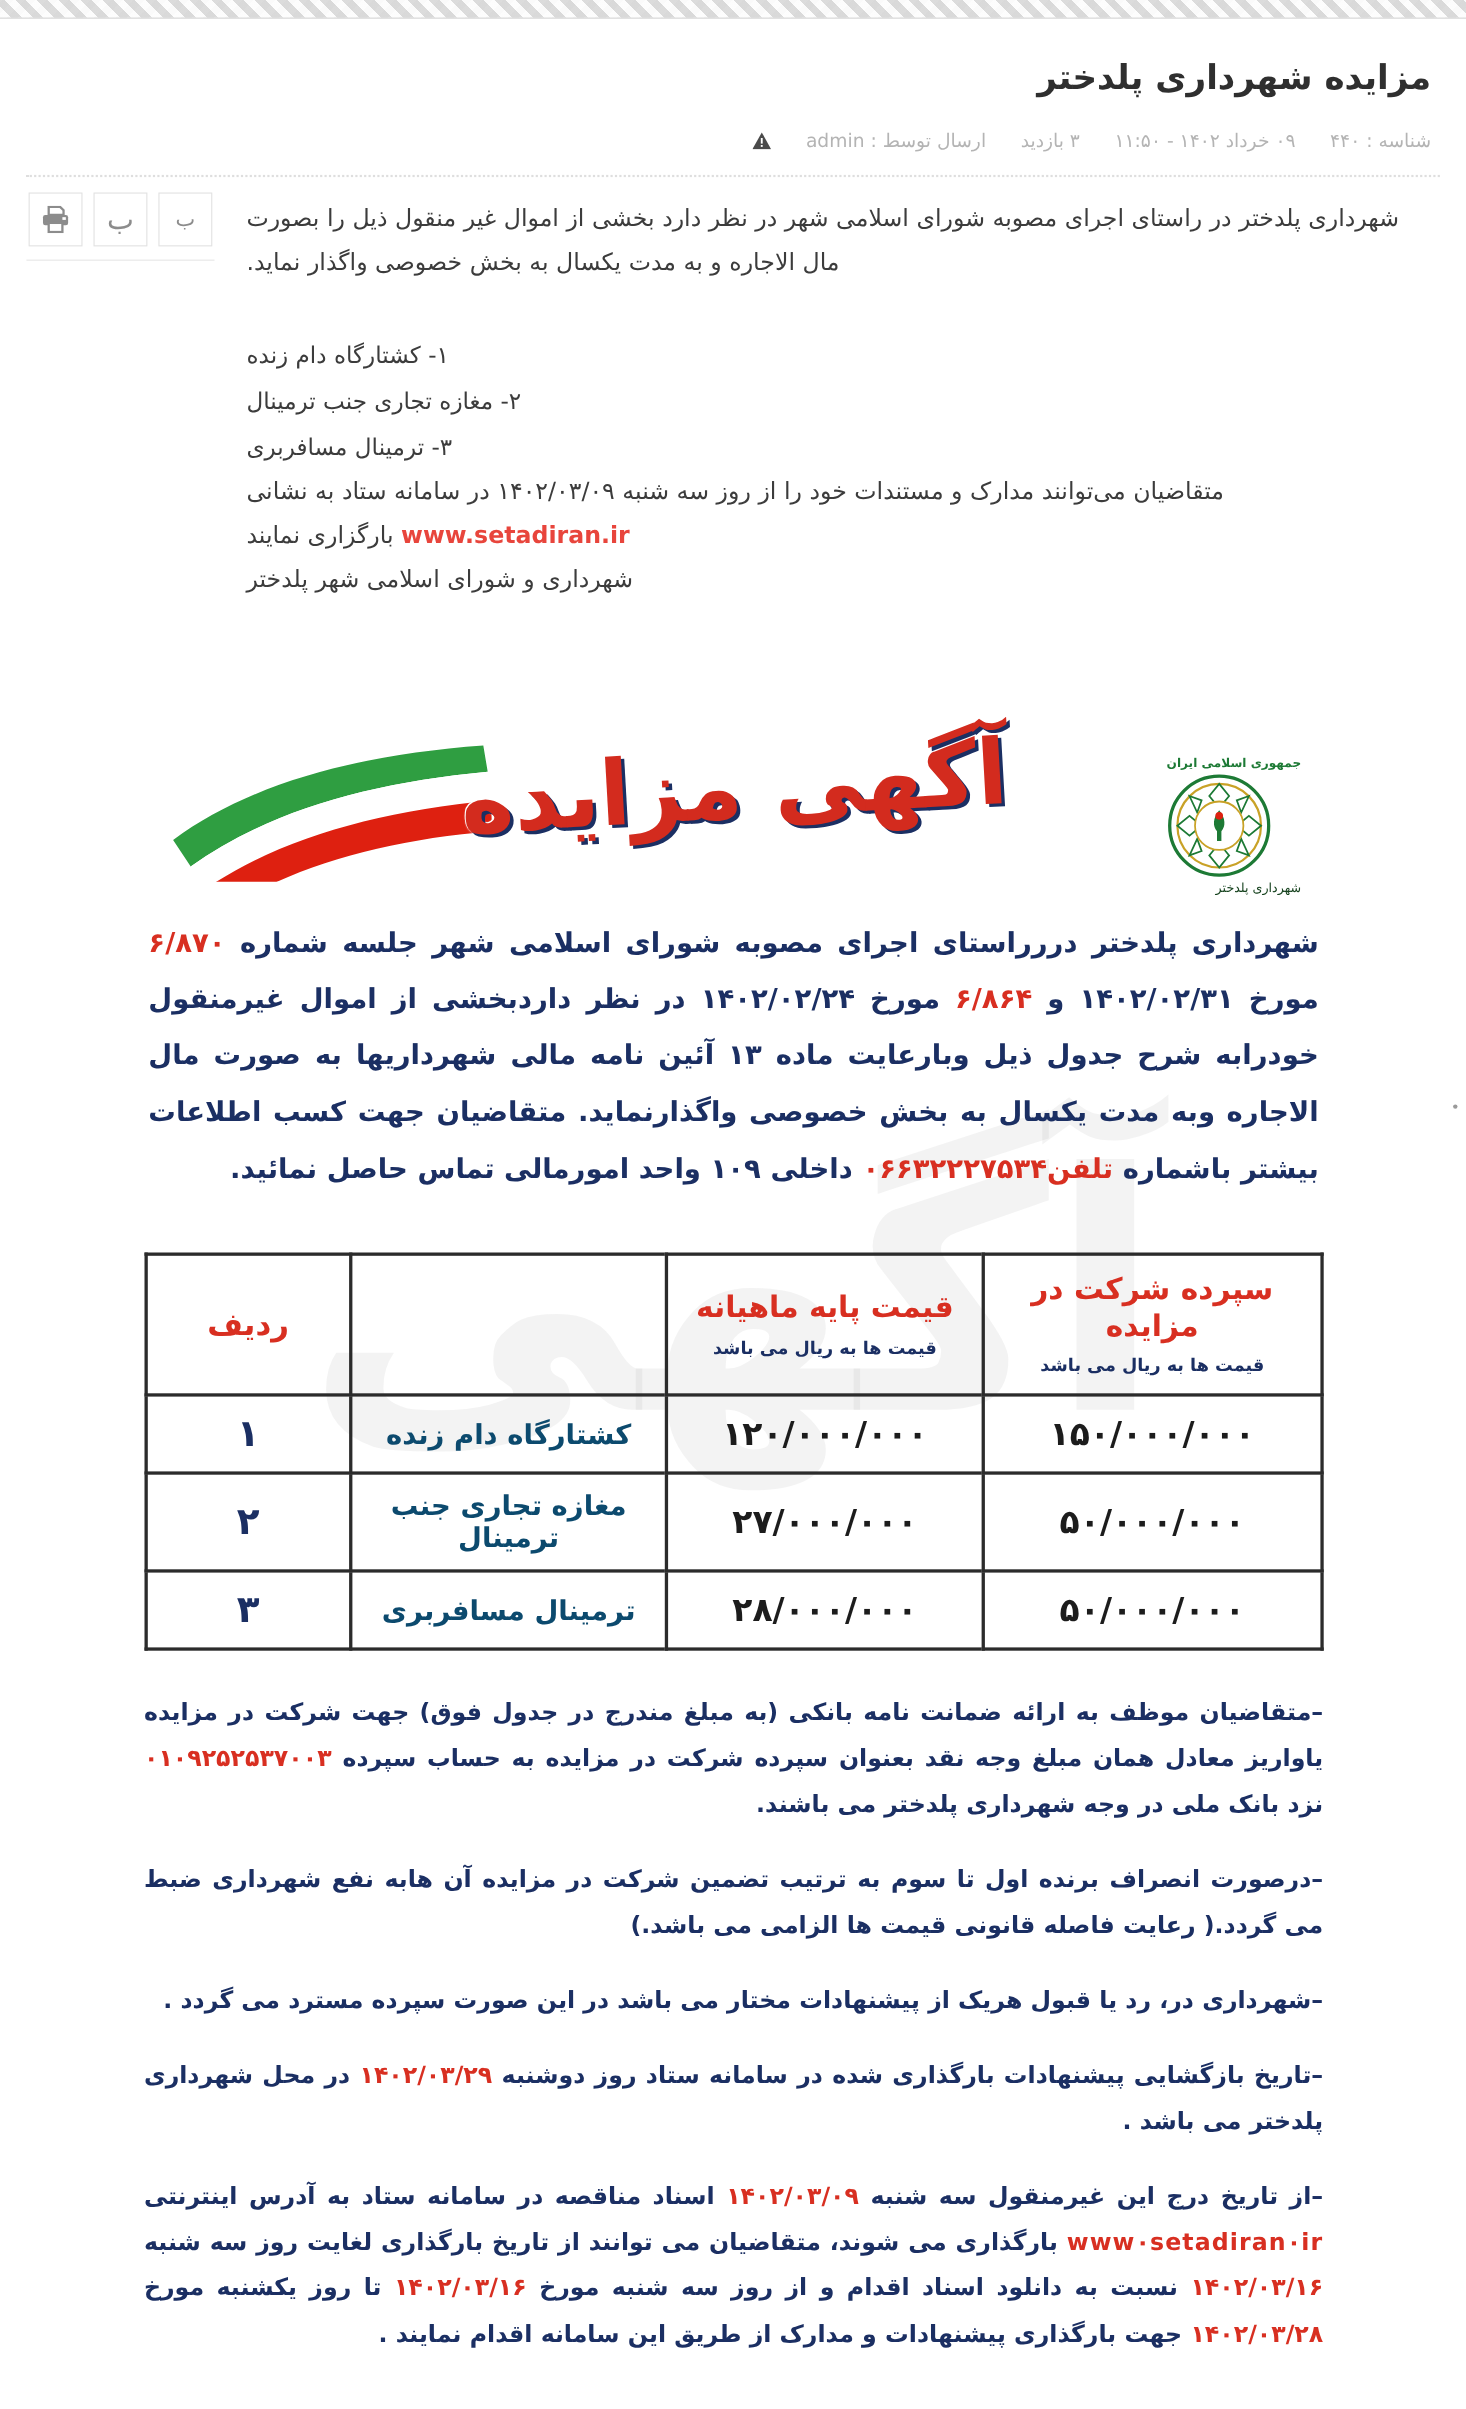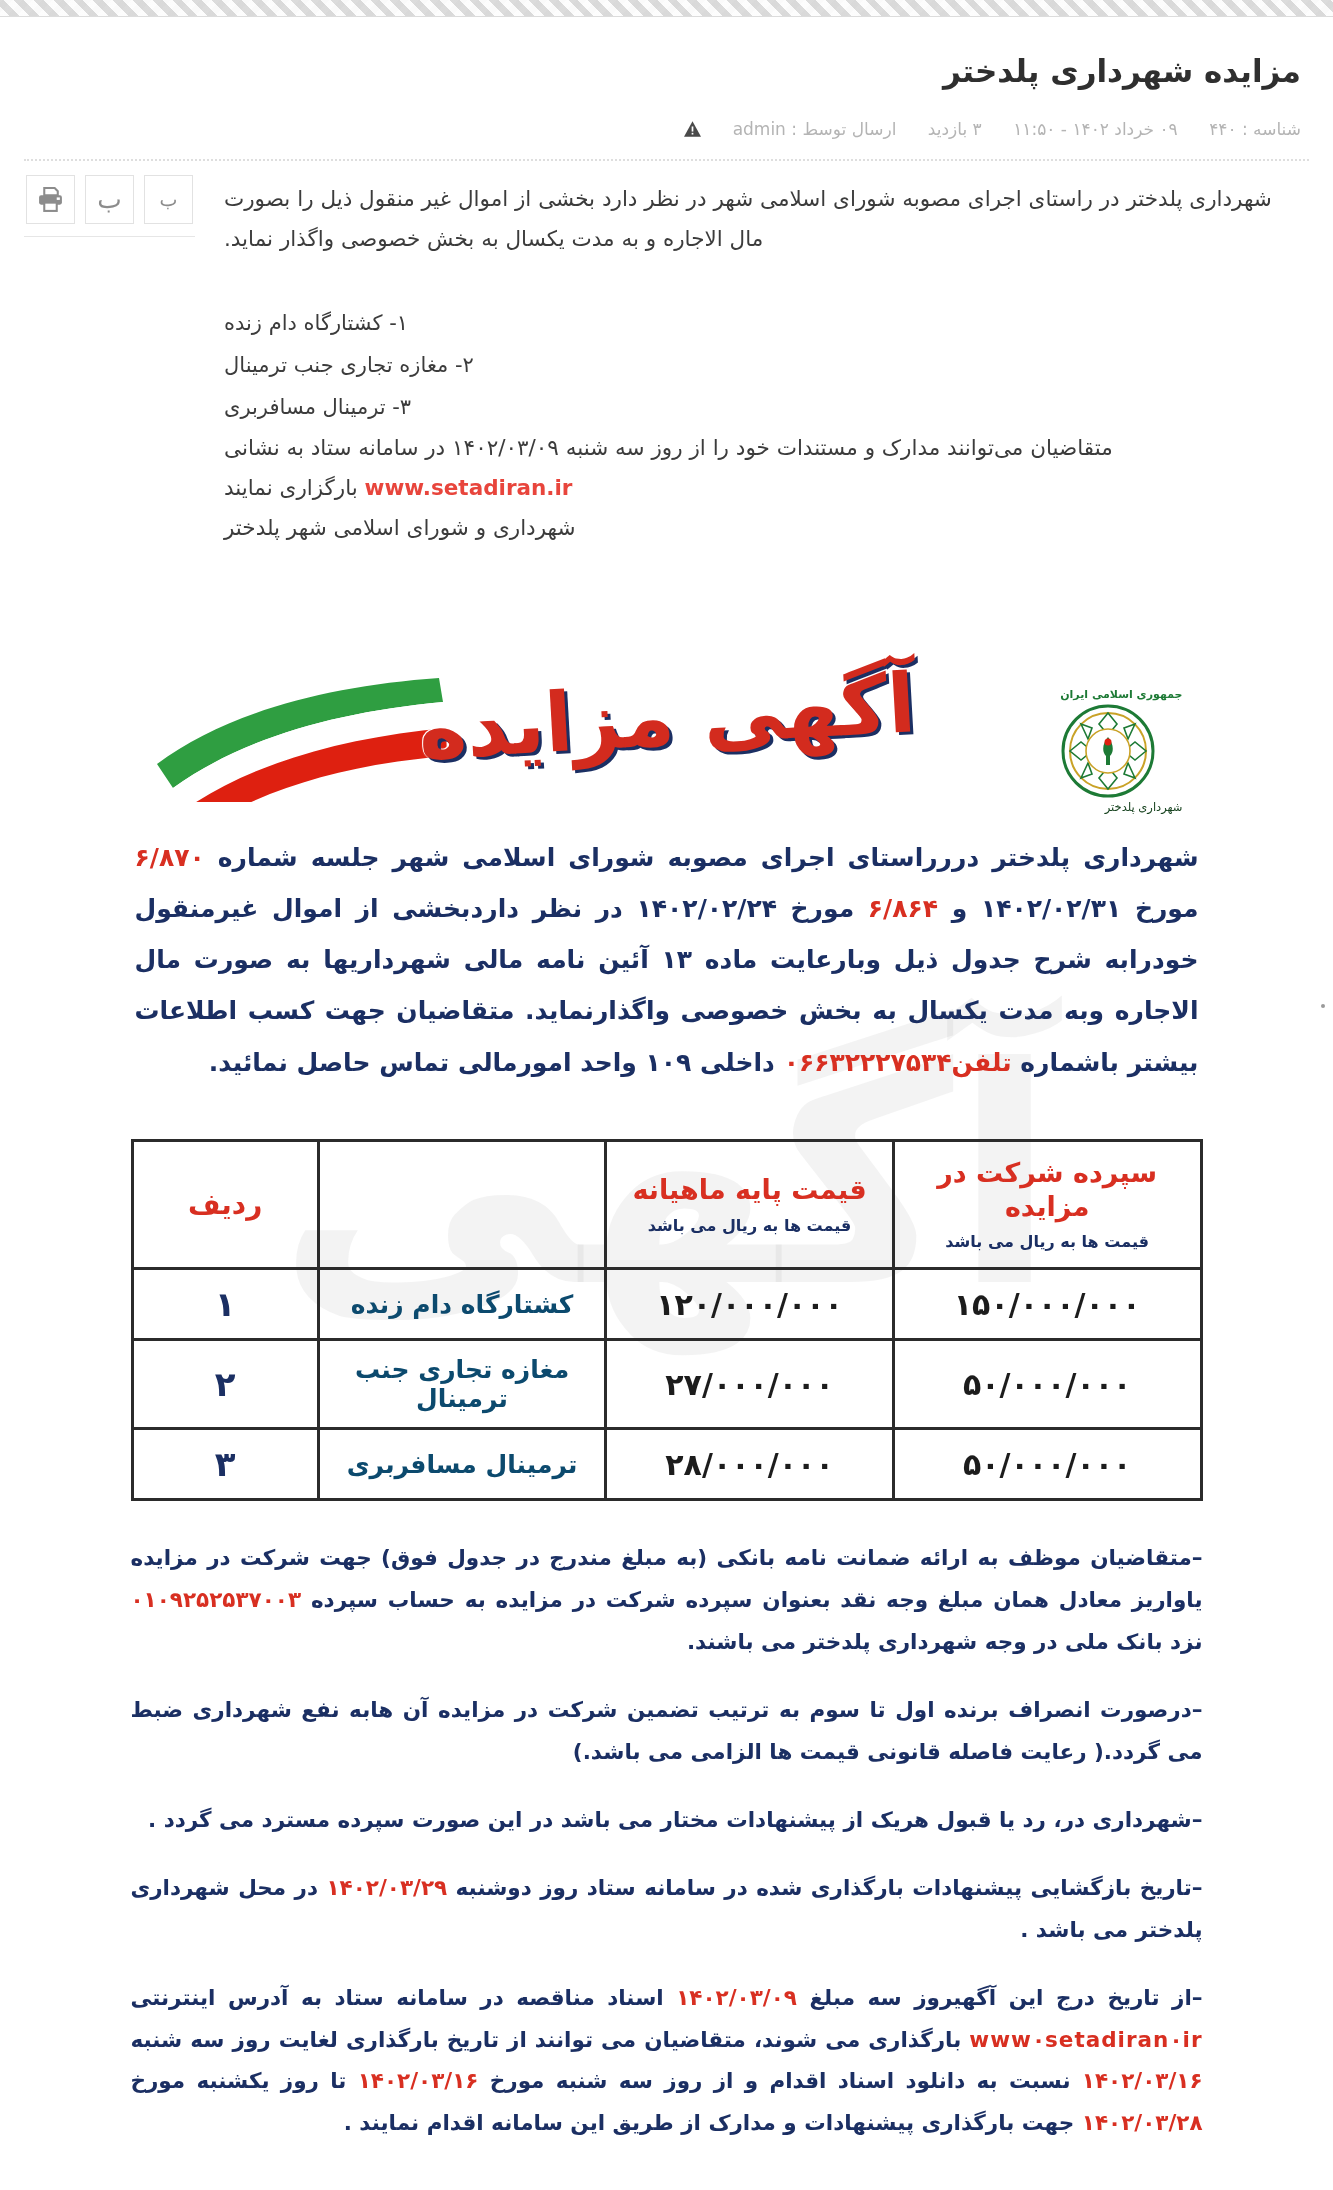--- a/index.html
+++ b/index.html
@@ -503,21 +503,21 @@
             <span>نزد بانک ملی در وجه شهرداری پلدختر می باشند.</span>
           </div>
           <div class="note">–درصورت انصراف برنده اول تا سوم به ترتیب تضمین شرکت در مزایده آن هابه نفع شهرداری ضبط می گردد.( رعایت فاصله قانونی قیمت ها الزامی می باشد.)</div>
           <div class="note">–شهرداری در، رد یا قبول هریک از پیشنهادات مختار می باشد در این صورت سپرده مسترد می گردد .</div>
           <div class="note">
             <span>–تاریخ بازگشایی پیشنهادات بارگذاری شده در سامانه ستاد روز دوشنبه</span>
             <span class="red">۱۴۰۲/۰۳/۲۹</span>
             <span>در محل شهرداری پلدختر می باشد .</span>
           </div>
           <div class="note">
-            <span>–از تاریخ درج این آگهیروز سه مبلغ</span>
+            <span>–از تاریخ درج این غیرمنقول سه شنبه</span>
             <span class="red">۱۴۰۲/۰۳/۰۹</span>
             <span>اسناد مناقصه در سامانه ستاد به آدرس اینترنتی</span>
             <span class="url">www۰setadiran۰ir</span>
             <span>بارگذاری می شوند، متقاضیان می توانند از تاریخ بارگذاری لغایت روز سه شنبه</span>
             <span class="red">۱۴۰۲/۰۳/۱۶</span>
             <span>نسبت به دانلود اسناد اقدام و از روز سه شنبه مورخ</span>
             <span class="red">۱۴۰۲/۰۳/۱۶</span>
             <span>تا روز یکشنبه مورخ</span>
             <span class="red">۱۴۰۲/۰۳/۲۸</span>
             <span>جهت بارگذاری پیشنهادات و مدارک از طریق این سامانه اقدام نمایند .</span>

